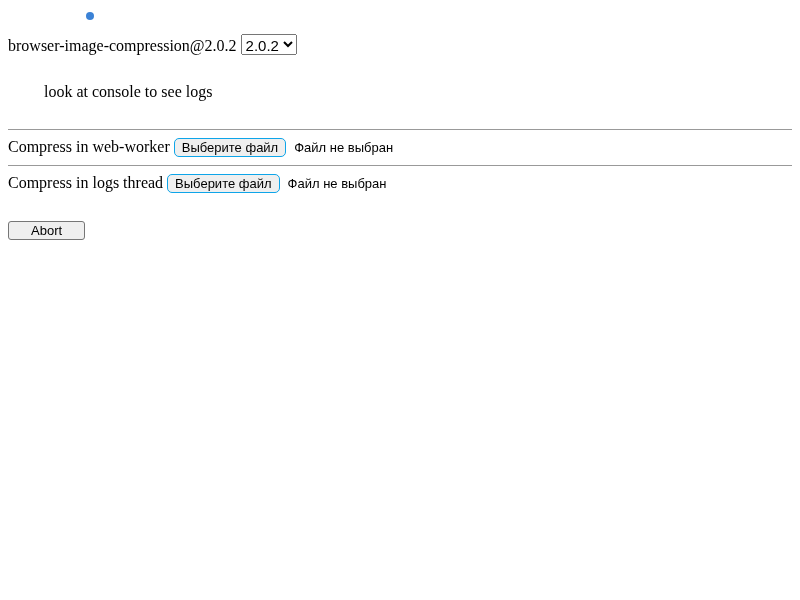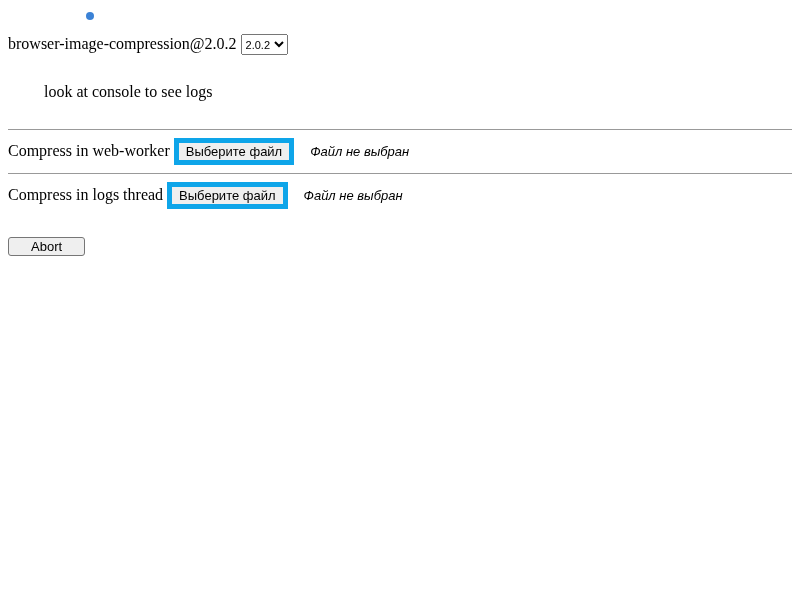--- a/index.html
+++ b/index.html
@@ -16,21 +16,21 @@
       display: inline-block;
       width: 8px;
       height: 8px;
       border-radius: 50%;
       background: #3b82d6;
       margin-left: 78px;
       margin-bottom: 2px;
     }
     select {
       font-family: Arial, sans-serif;
-      font-size: 11px;
+      font-size: 15px;
       padding: 1px 0;
       height: 21px;
     }
     .log-line {
       margin-top: 28px;
       margin-left: 36px;
     }
     .options {
       margin-top: 28px;
     }
@@ -51,29 +51,28 @@
       margin: 6px 0 8px 0;
     }
     .compress-row {
       margin: 8px 0;
     }
     .file-btn {
       font-family: Arial, sans-serif;
       font-size: 13px;
       padding: 1px 7px;
       background: #efefef;
-      border: 5px solid #0ea5e9;
-      border-radius: 0;
+      border: 1px solid #0ea5e9;
+      border-radius: 5px;
       cursor: pointer;
     }
     .file-status {
-      margin-left: 12px;
+      margin-left: 4px;
       font-family: Arial, sans-serif;
       font-size: 13px;
-      font-style: italic;
     }
     .abort-wrap {
       margin-top: 28px;
     }
     .abort-btn {
       font-family: Arial, sans-serif;
       font-size: 13px;
       padding: 1px 22px;
       background: #efefef;
       border: 1px solid #767676;

